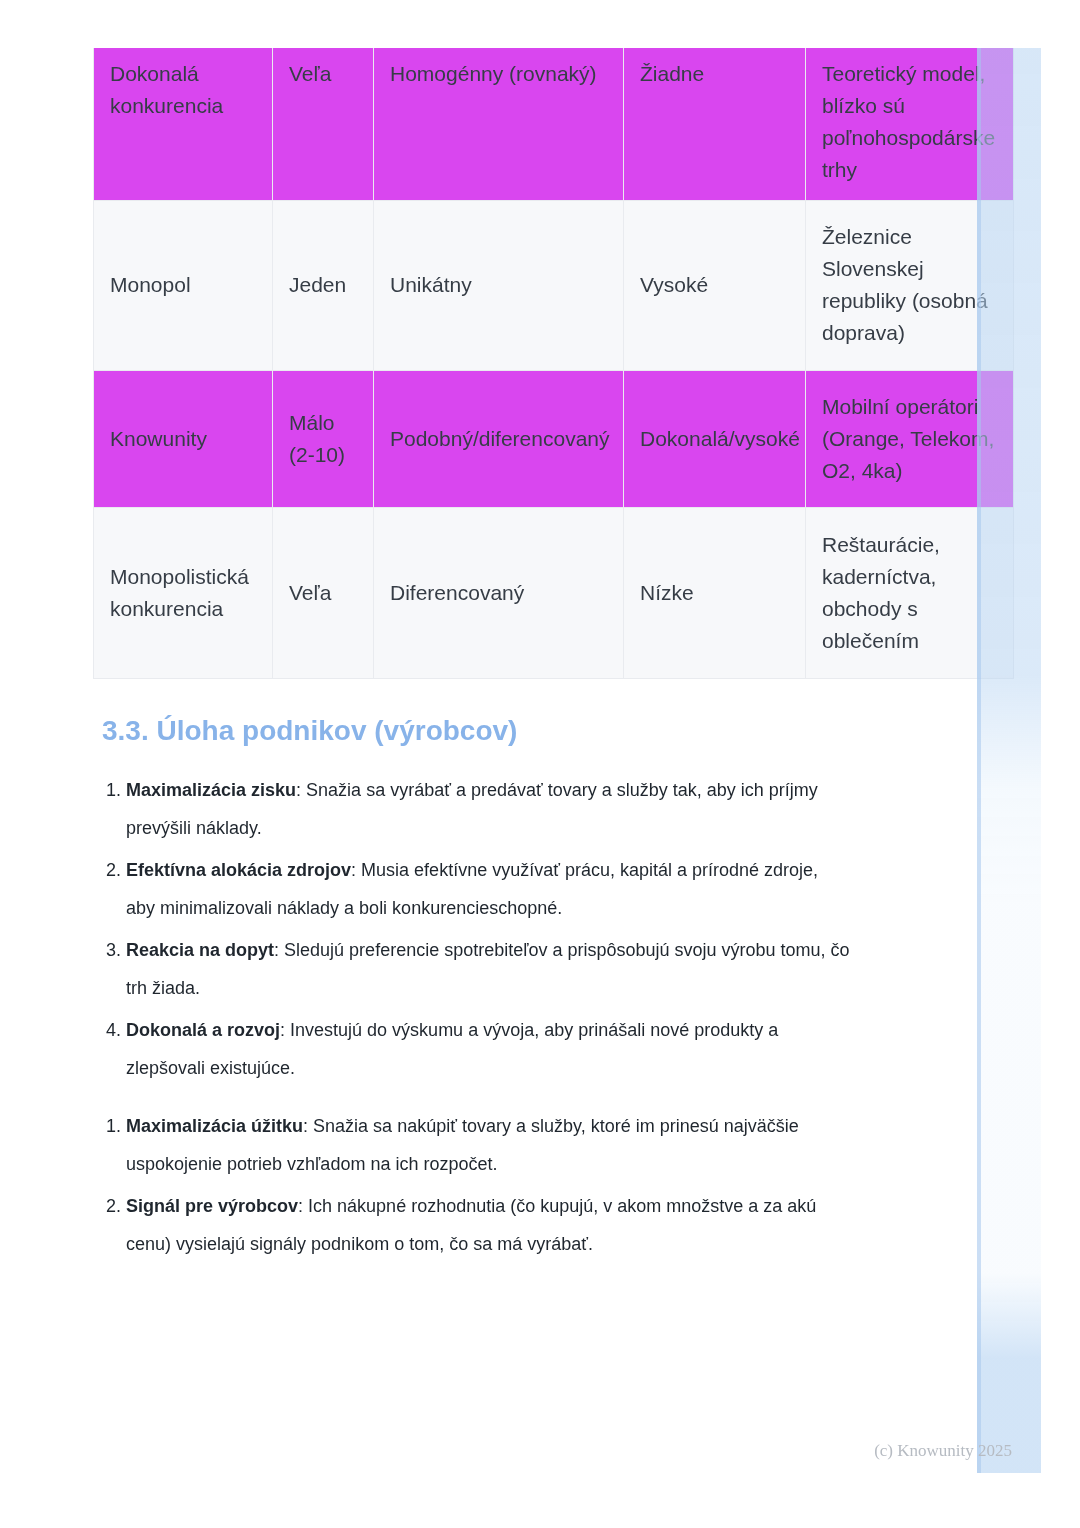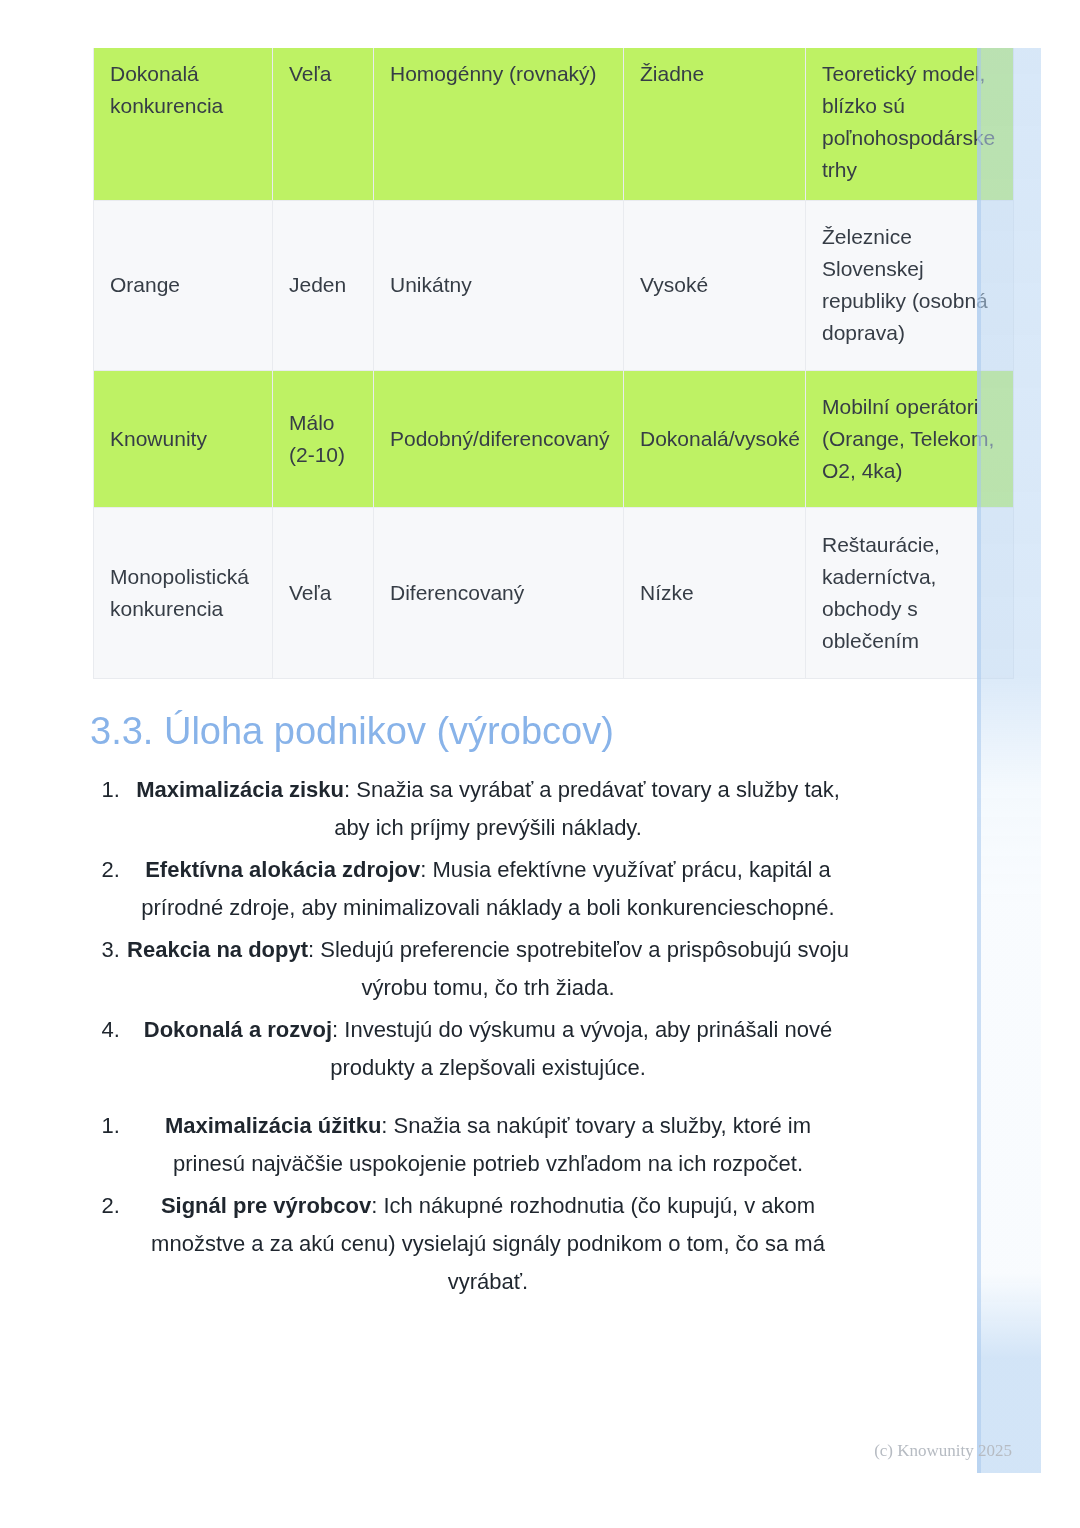--- a/index.html
+++ b/index.html
@@ -32,56 +32,55 @@
     width: 920px;
     margin-left: 3px;
     font-size: 21px;
     line-height: 32px;
     color: #363d46;
   }
   table.market td {
     border: 1px solid #e9ebef;
     padding: 10px 16px;
     vertical-align: middle;
-    background: #bef264;
+    background: #d946ef;
     overflow: hidden;
   }
   tr.row-first td {
     border-top: none;
     vertical-align: top;
   }
   tr.stripe td { background: #f7f8fa; }
   tr.h1 { height: 152px; }
   tr.h2 { height: 170px; }
   tr.h3 { height: 137px; }
   tr.h4 { height: 171px; }
 
   
   h2.section-heading {
-    font-size: 38px;
+    font-size: 28px;
     line-height: 40px;
-    font-weight: 400;
+    font-weight: 700;
     color: #88b3e9;
-    margin: 32px 0 0 0;
+    margin: 32px 0 0 12px;
     letter-spacing: 0;
   }
   p.intro {
     font-size: 21px;
     line-height: 38px;
     margin: 26px 0 0 0;
     width: 760px;
   }
   p.justified { text-align: justify; }
   ol.goal-list {
     margin: 20px 0 0 0;
     padding-left: 36px;
     width: 724px;
-    font-size: 22px;
+    font-size: 18px;
     line-height: 38px;
-    text-align: center;
   }
   ol.goal-list li { margin-bottom: 4px; }
   .term { font-weight: 700; }
 
   
   .edge-band {
     position: absolute;
     left: 977px;
     top: 48px;
     width: 60px;
@@ -126,21 +125,21 @@
       </colgroup>
       <tbody>
         <tr class="row-first h1">
           <td>Dokonalá konkurencia</td>
           <td>Veľa</td>
           <td>Homogénny (rovnaký)</td>
           <td>Žiadne</td>
           <td>Teoretický model, blízko sú poľnohospodárske trhy</td>
         </tr>
         <tr class="stripe h2">
-          <td>Orange</td>
+          <td>Monopol</td>
           <td>Jeden</td>
           <td>Unikátny</td>
           <td>Vysoké</td>
           <td>Železnice Slovenskej republiky (osobná doprava)</td>
         </tr>
         <tr class="h3">
           <td>Knowunity</td>
           <td>Málo (2-10)</td>
           <td>Podobný/diferencovaný</td>
           <td>Dokonalá/vysoké</td>

